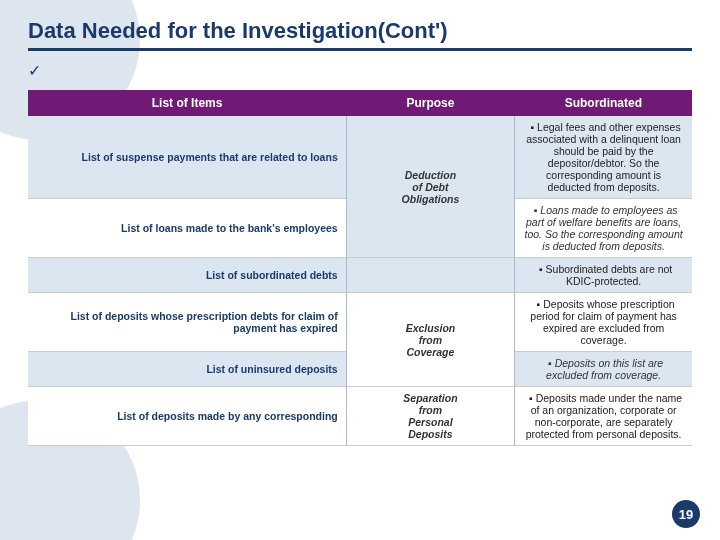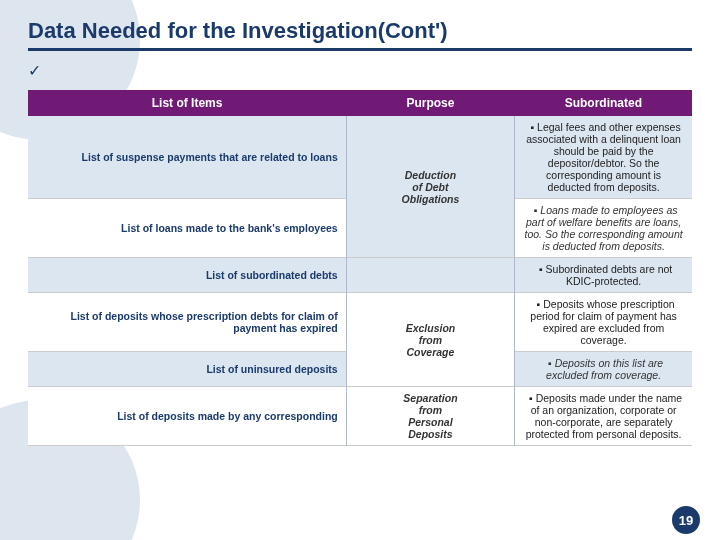--- a/index.html
+++ b/index.html
@@ -133,21 +133,21 @@
       color: #1a3a6b;
       text-align: center;
     }
 
     .desc-bullet {
       padding-left: 4px;
     }
 
     .page-number {
       position: absolute;
-      bottom: 6px;
+      bottom: 12px;
       right: 20px;
       background: #1a3a6b;
       color: #fff;
       width: 28px;
       height: 28px;
       border-radius: 50%;
       display: flex;
       align-items: center;
       justify-content: center;
       font-size: 13px;

